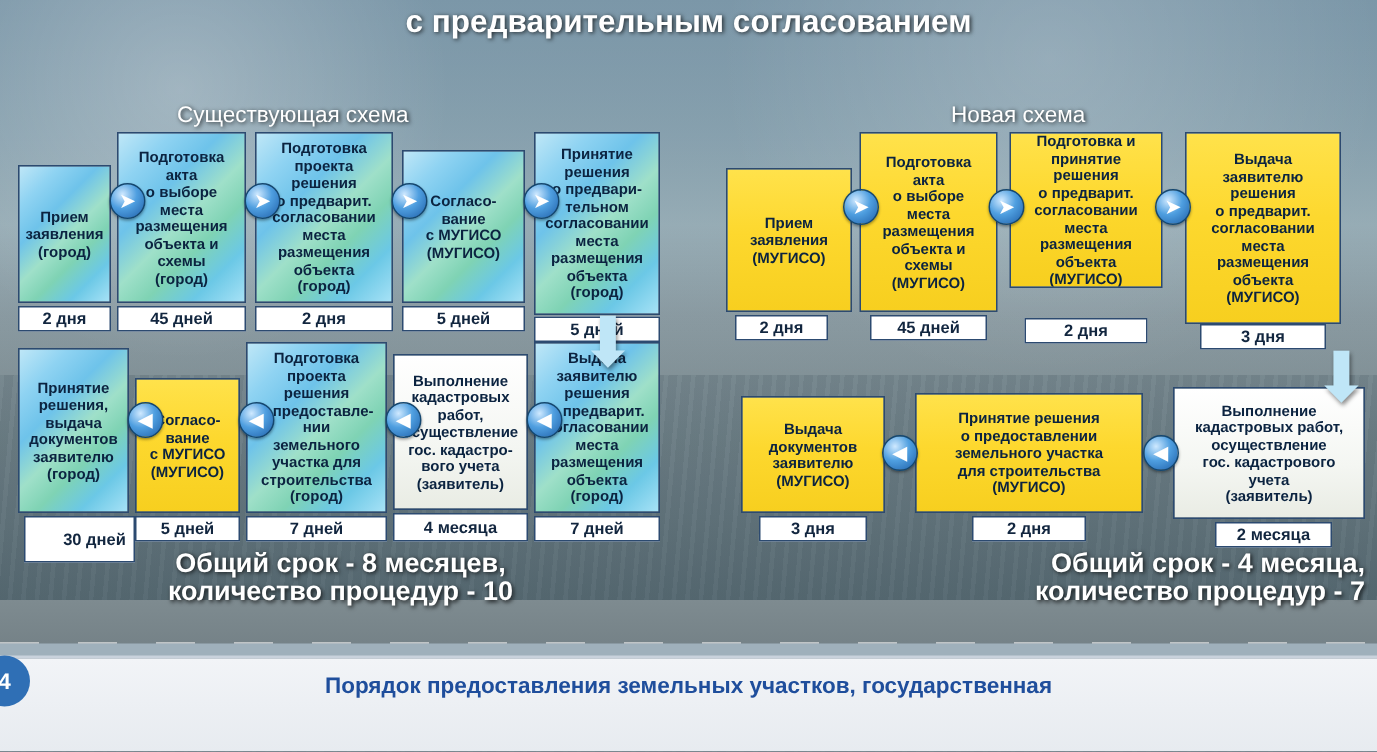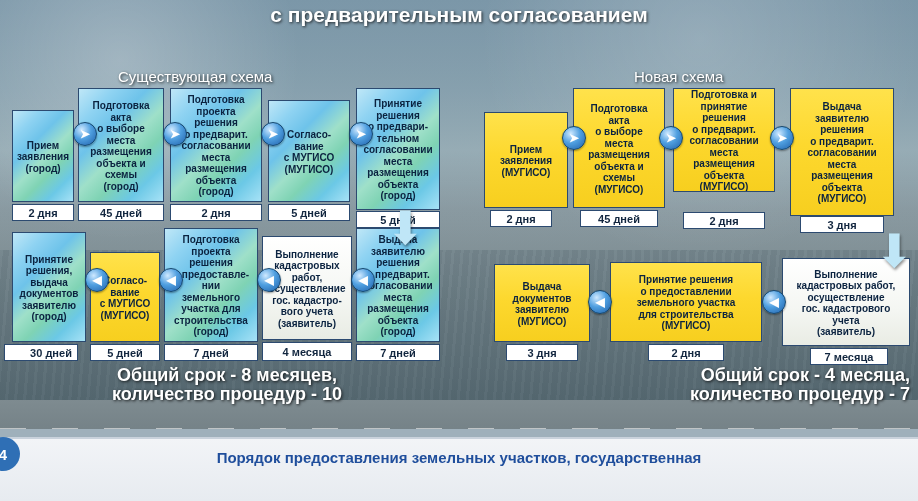--- a/index.html
+++ b/index.html
@@ -140,21 +140,21 @@
 <div class="arrow" style="left:261px;top:122px;">➤</div>
 
 <div class="box blue" style="left:268px;top:100px;width:82px;height:102px;">Согласо-<br>вание<br>с МУГИСО<br>(МУГИСО)</div>
 <div class="label" style="left:268px;top:204px;width:82px;height:17px;">5 дней</div>
 <div class="arrow" style="left:349px;top:122px;">➤</div>
 
 <div class="box blue" style="left:356px;top:88px;width:84px;height:122px;">Принятие<br>решения<br>о предвари-<br>тельном<br>согласовании<br>места<br>размещения<br>объекта<br>(город)</div>
 <div class="label" style="left:356px;top:211px;width:84px;height:17px;">5 дней</div>
 
 <div class="box blue" style="left:12px;top:232px;width:74px;height:110px;">Принятие<br>решения,<br>выдача<br>документов<br>заявителю<br>(город)</div>
-<div class="label" style="left:4px;top:344px;width:74px;height:17px;padding-left:20px;">30 дней</div>
+<div class="label" style="left:16px;top:344px;width:74px;height:31px;padding-left:20px;">30 дней</div>
 <div class="arrow" style="left:85px;top:268px;">◀</div>
 
 <div class="box yellow" style="left:90px;top:252px;width:70px;height:90px;">Согласо-<br>вание<br>с МУГИСО<br>(МУГИСО)</div>
 <div class="label" style="left:90px;top:344px;width:70px;height:17px;">5 дней</div>
 <div class="arrow" style="left:159px;top:268px;">◀</div>
 
 <div class="box blue" style="left:164px;top:228px;width:94px;height:114px;">Подготовка<br>проекта<br>решения<br>о предоставле-<br>нии<br>земельного<br>участка для<br>строительства<br>(город)</div>
 <div class="label" style="left:164px;top:344px;width:94px;height:17px;">7 дней</div>
 <div class="arrow" style="left:257px;top:268px;">◀</div>
 
@@ -188,21 +188,21 @@
 
 <div class="box yellow" style="left:494px;top:264px;width:96px;height:78px;">Выдача<br>документов<br>заявителю<br>(МУГИСО)</div>
 <div class="label" style="left:506px;top:344px;width:72px;height:17px;">3 дня</div>
 <div class="arrow" style="left:588px;top:290px;">◀</div>
 
 <div class="box yellow" style="left:610px;top:262px;width:152px;height:80px;">Принятие решения<br>о предоставлении<br>земельного участка<br>для строительства<br>(МУГИСО)</div>
 <div class="label" style="left:648px;top:344px;width:76px;height:17px;">2 дня</div>
 <div class="arrow" style="left:762px;top:290px;">◀</div>
 
 <div class="box white" style="left:782px;top:258px;width:128px;height:88px;">Выполнение<br>кадастровых работ,<br>осуществление<br>гос. кадастрового<br>учета<br>(заявитель)</div>
-<div class="label" style="left:810px;top:348px;width:78px;height:17px;">7 месяца</div>
+<div class="label" style="left:810px;top:348px;width:78px;height:17px;">2 месяца</div>
 
 <div class="total" style="left:480px;top:366px;width:430px;text-align:right;">Общий срок - 4 месяца,<br>количество процедур - 7</div>
 
 <div class="bandgap"></div>
 <div class="banner">
   <div class="banner-text">
     <div>Порядок предоставления земельных участков, государственная</div>
   </div>
   <div class="pagebadge">4</div>
 </div>

